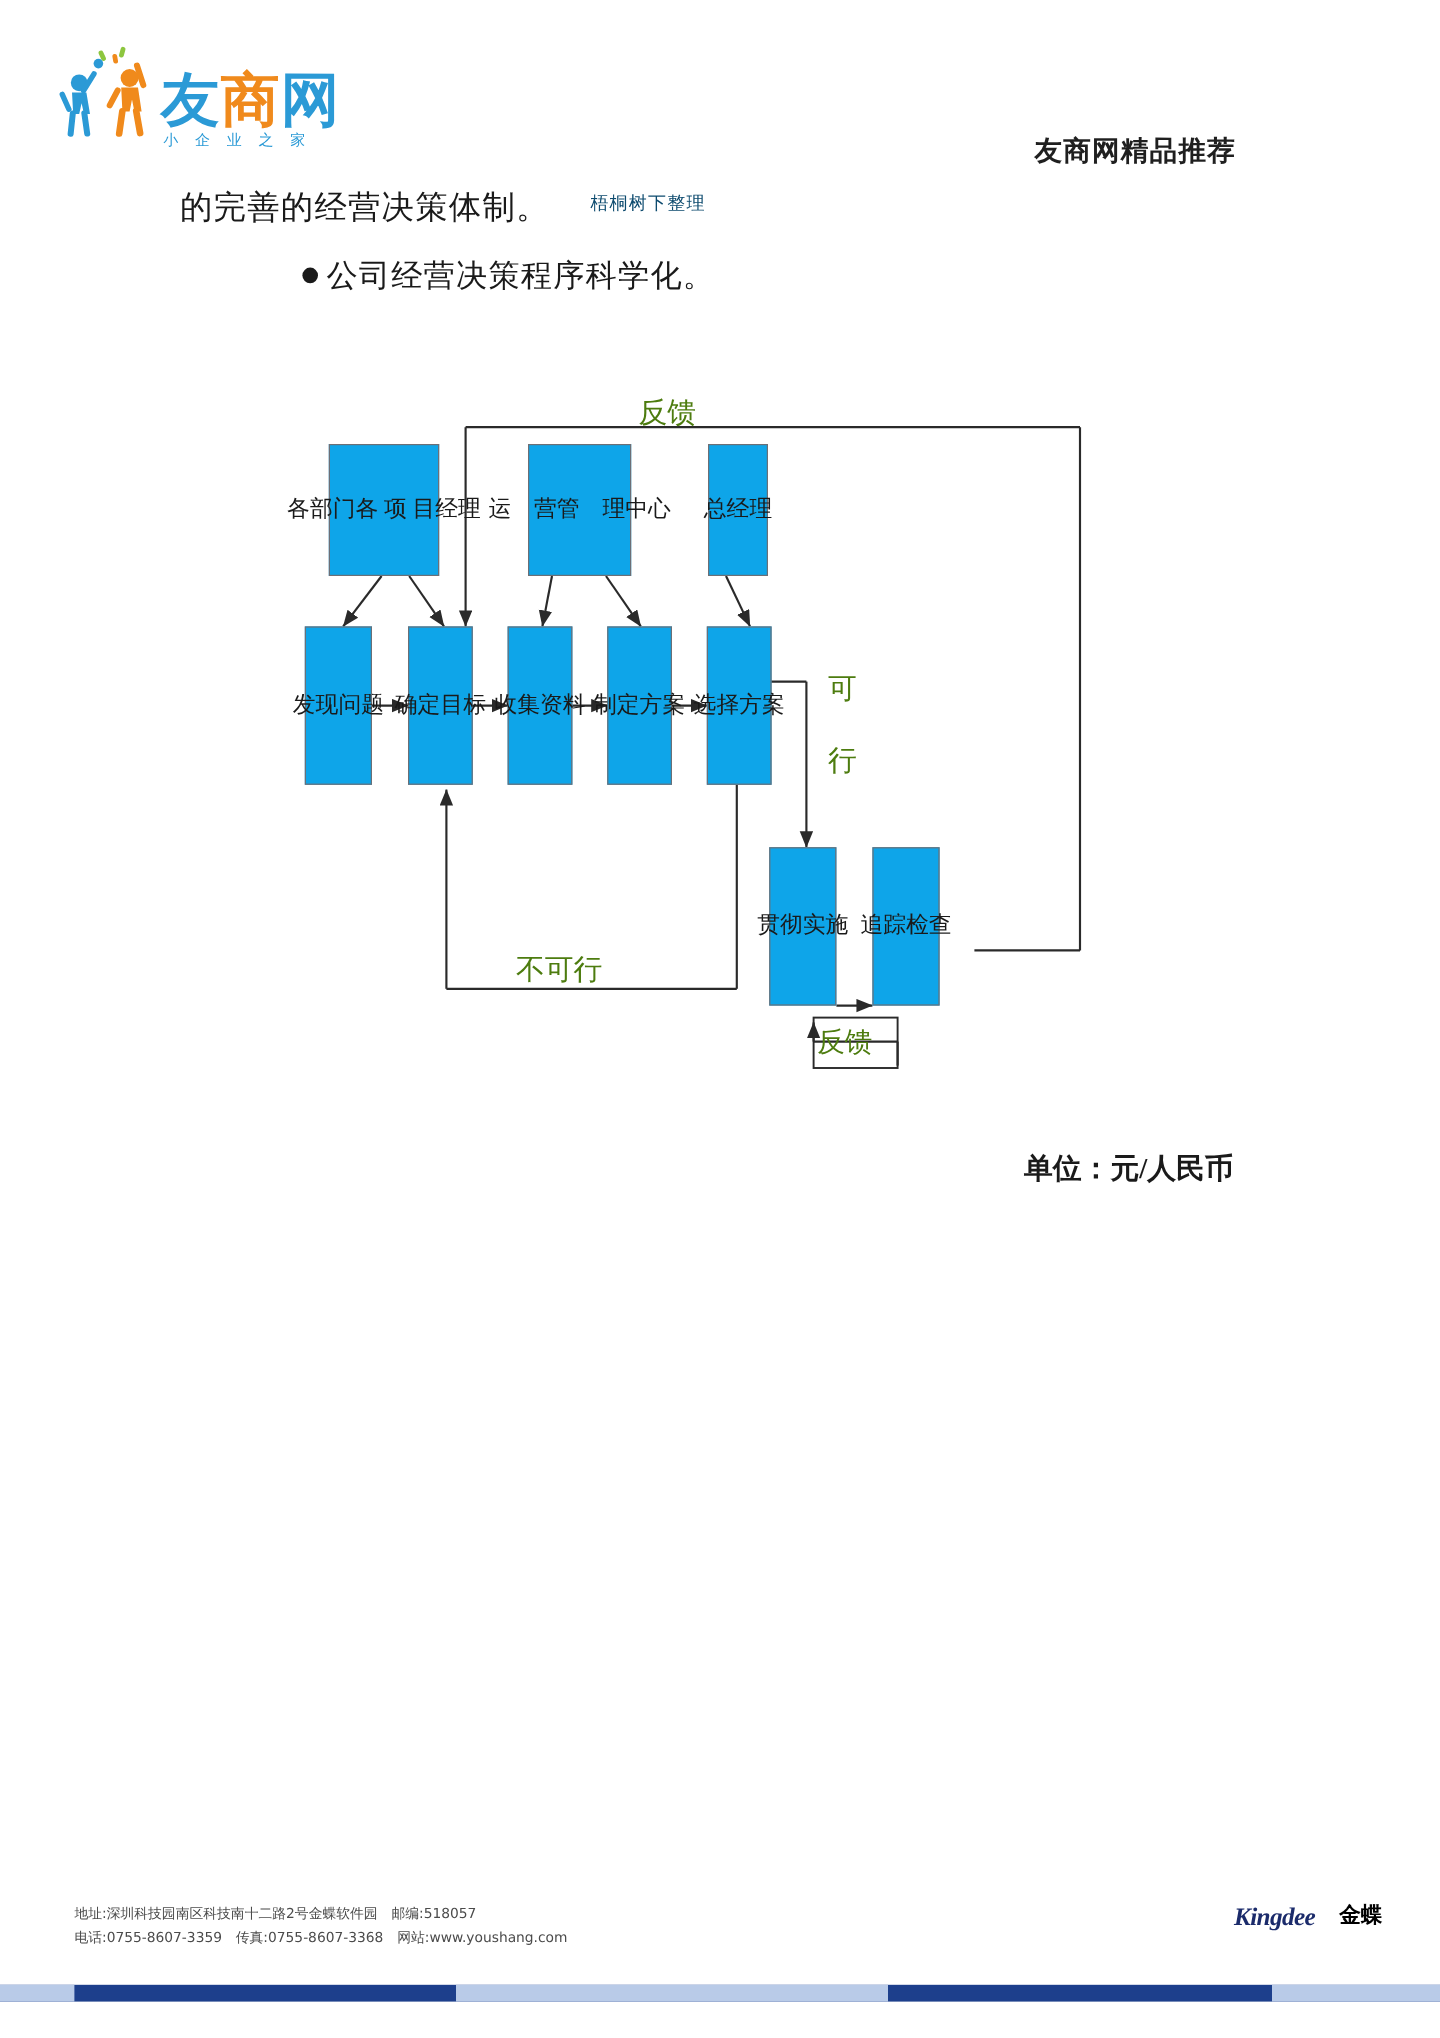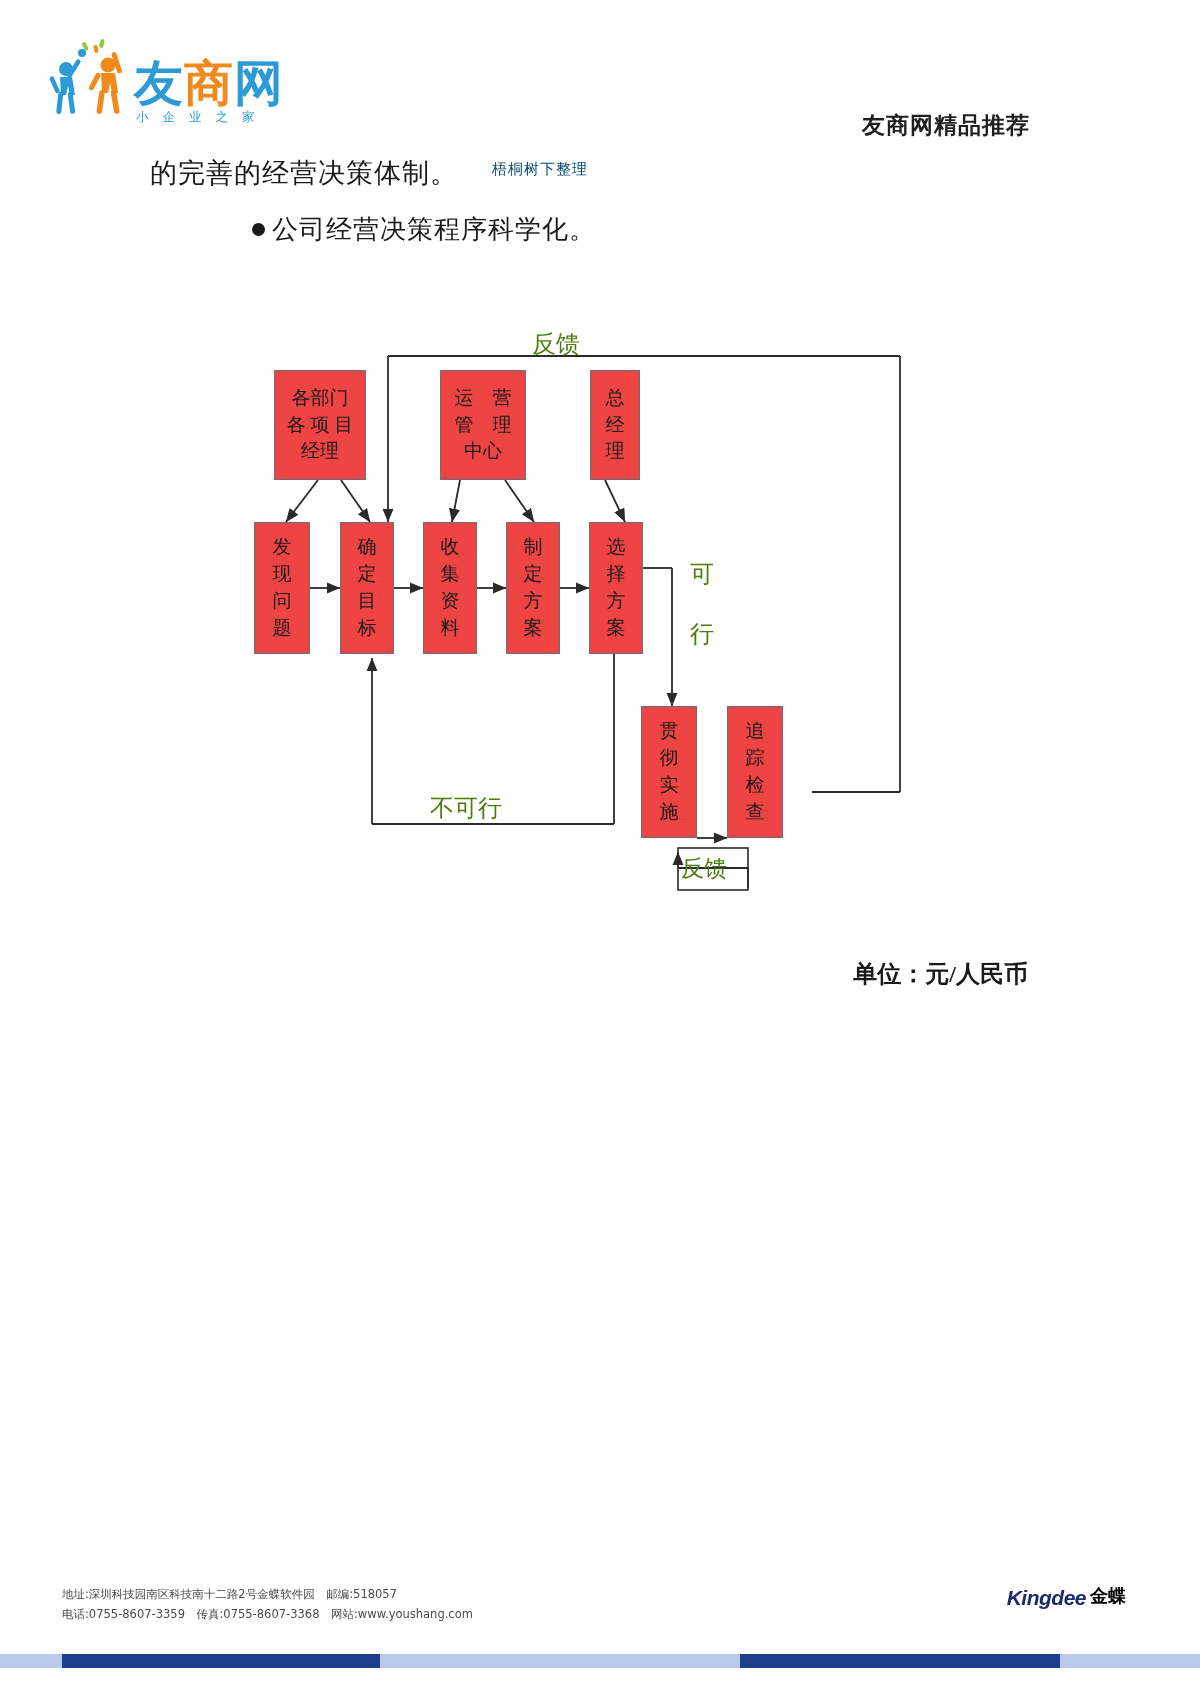--- a/index.html
+++ b/index.html
@@ -41,22 +41,22 @@
   .bullet-dot{
     width:13px;height:13px;border-radius:50%;
     background:#1a1a1a;display:inline-block;margin-right:7px;
   }
 
   
   .flow{position:absolute;left:0;top:300px;width:1200px;height:620px;}
   .flow svg{display:block;}
 
   .fbox{
-    position:absolute;border:1.6px solid #6c6f76;background:#ef4444;
-    display:flex;flex-direction:column;align-items:center;justify-content:center;
+    position:absolute;border:1.6px solid #6c6f76;background:#0ea5e9;
+    display:flex;align-items:center;justify-content:center;
     font-size:19px;line-height:1.42;color:#1a1a1a;
     box-sizing:border-box;
   }
   .fbox span{white-space:nowrap;display:block;text-align:center;}
   .flabel{
     position:absolute;font-size:24px;color:#4d7c0f;white-space:nowrap;
   }
   .flabel.small{font-size:23px;}
 
   
@@ -72,23 +72,23 @@
   }
 
   
   .footer-lines{
     position:absolute;left:62px;bottom:74px;
     font-family:"DejaVu Sans","Liberation Sans",sans-serif;
     font-size:11.5px;color:#4b4b4b;line-height:1.75;
   }
   .footer-lines div{white-space:nowrap;}
   .kingdee{
-    position:absolute;right:74px;bottom:88px;
-    display:flex;align-items:flex-end;gap:4px;
-    font-family:Liberation Sans, sans-serif;
+    position:absolute;right:48px;bottom:88px;
+    display:flex;align-items:flex-end;gap:20px;
+    font-family:Liberation Serif, serif;
   }
   .kingdee .kd-en{
     font-size:21px;font-weight:bold;font-style:italic;color:#1b2b6b;letter-spacing:-.5px;
   }
   .kingdee .kd-cn{font-size:18px;color:#000000;font-weight:bold;padding-bottom:2px;}
   .footer-bar{
     position:absolute;left:0;bottom:30px;width:1200px;height:14px;
     background:#1d3f8c;
   }
   .footer-bar .seg{position:absolute;top:0;height:14px;background:#b9cbe8;}

